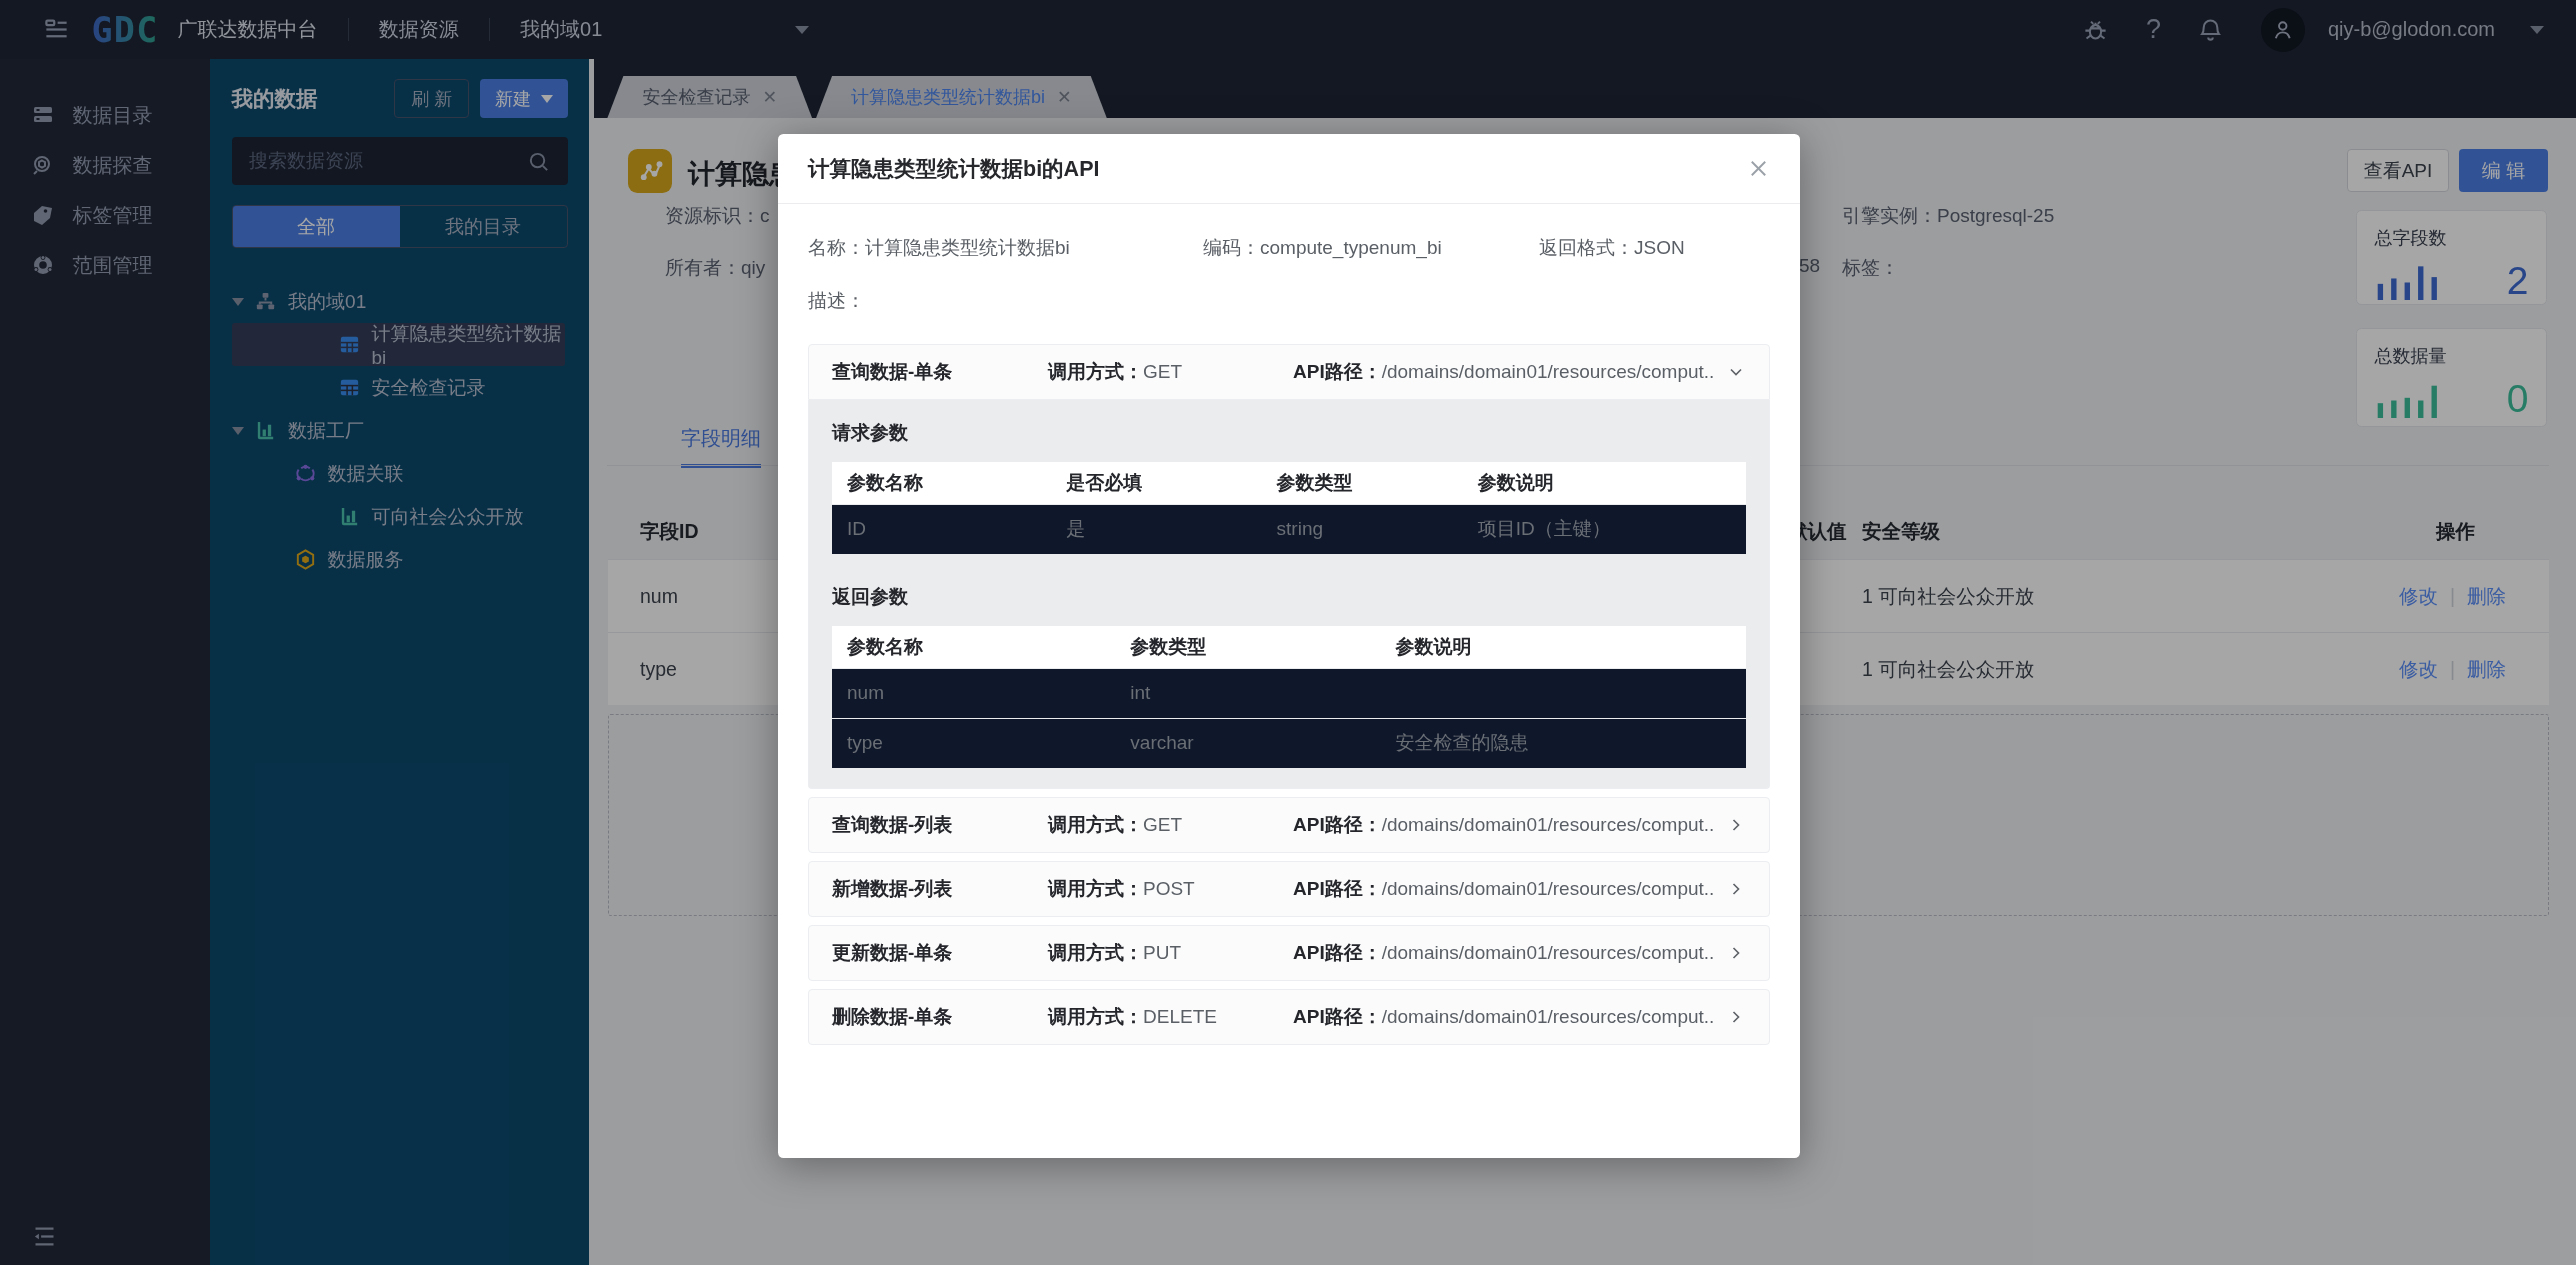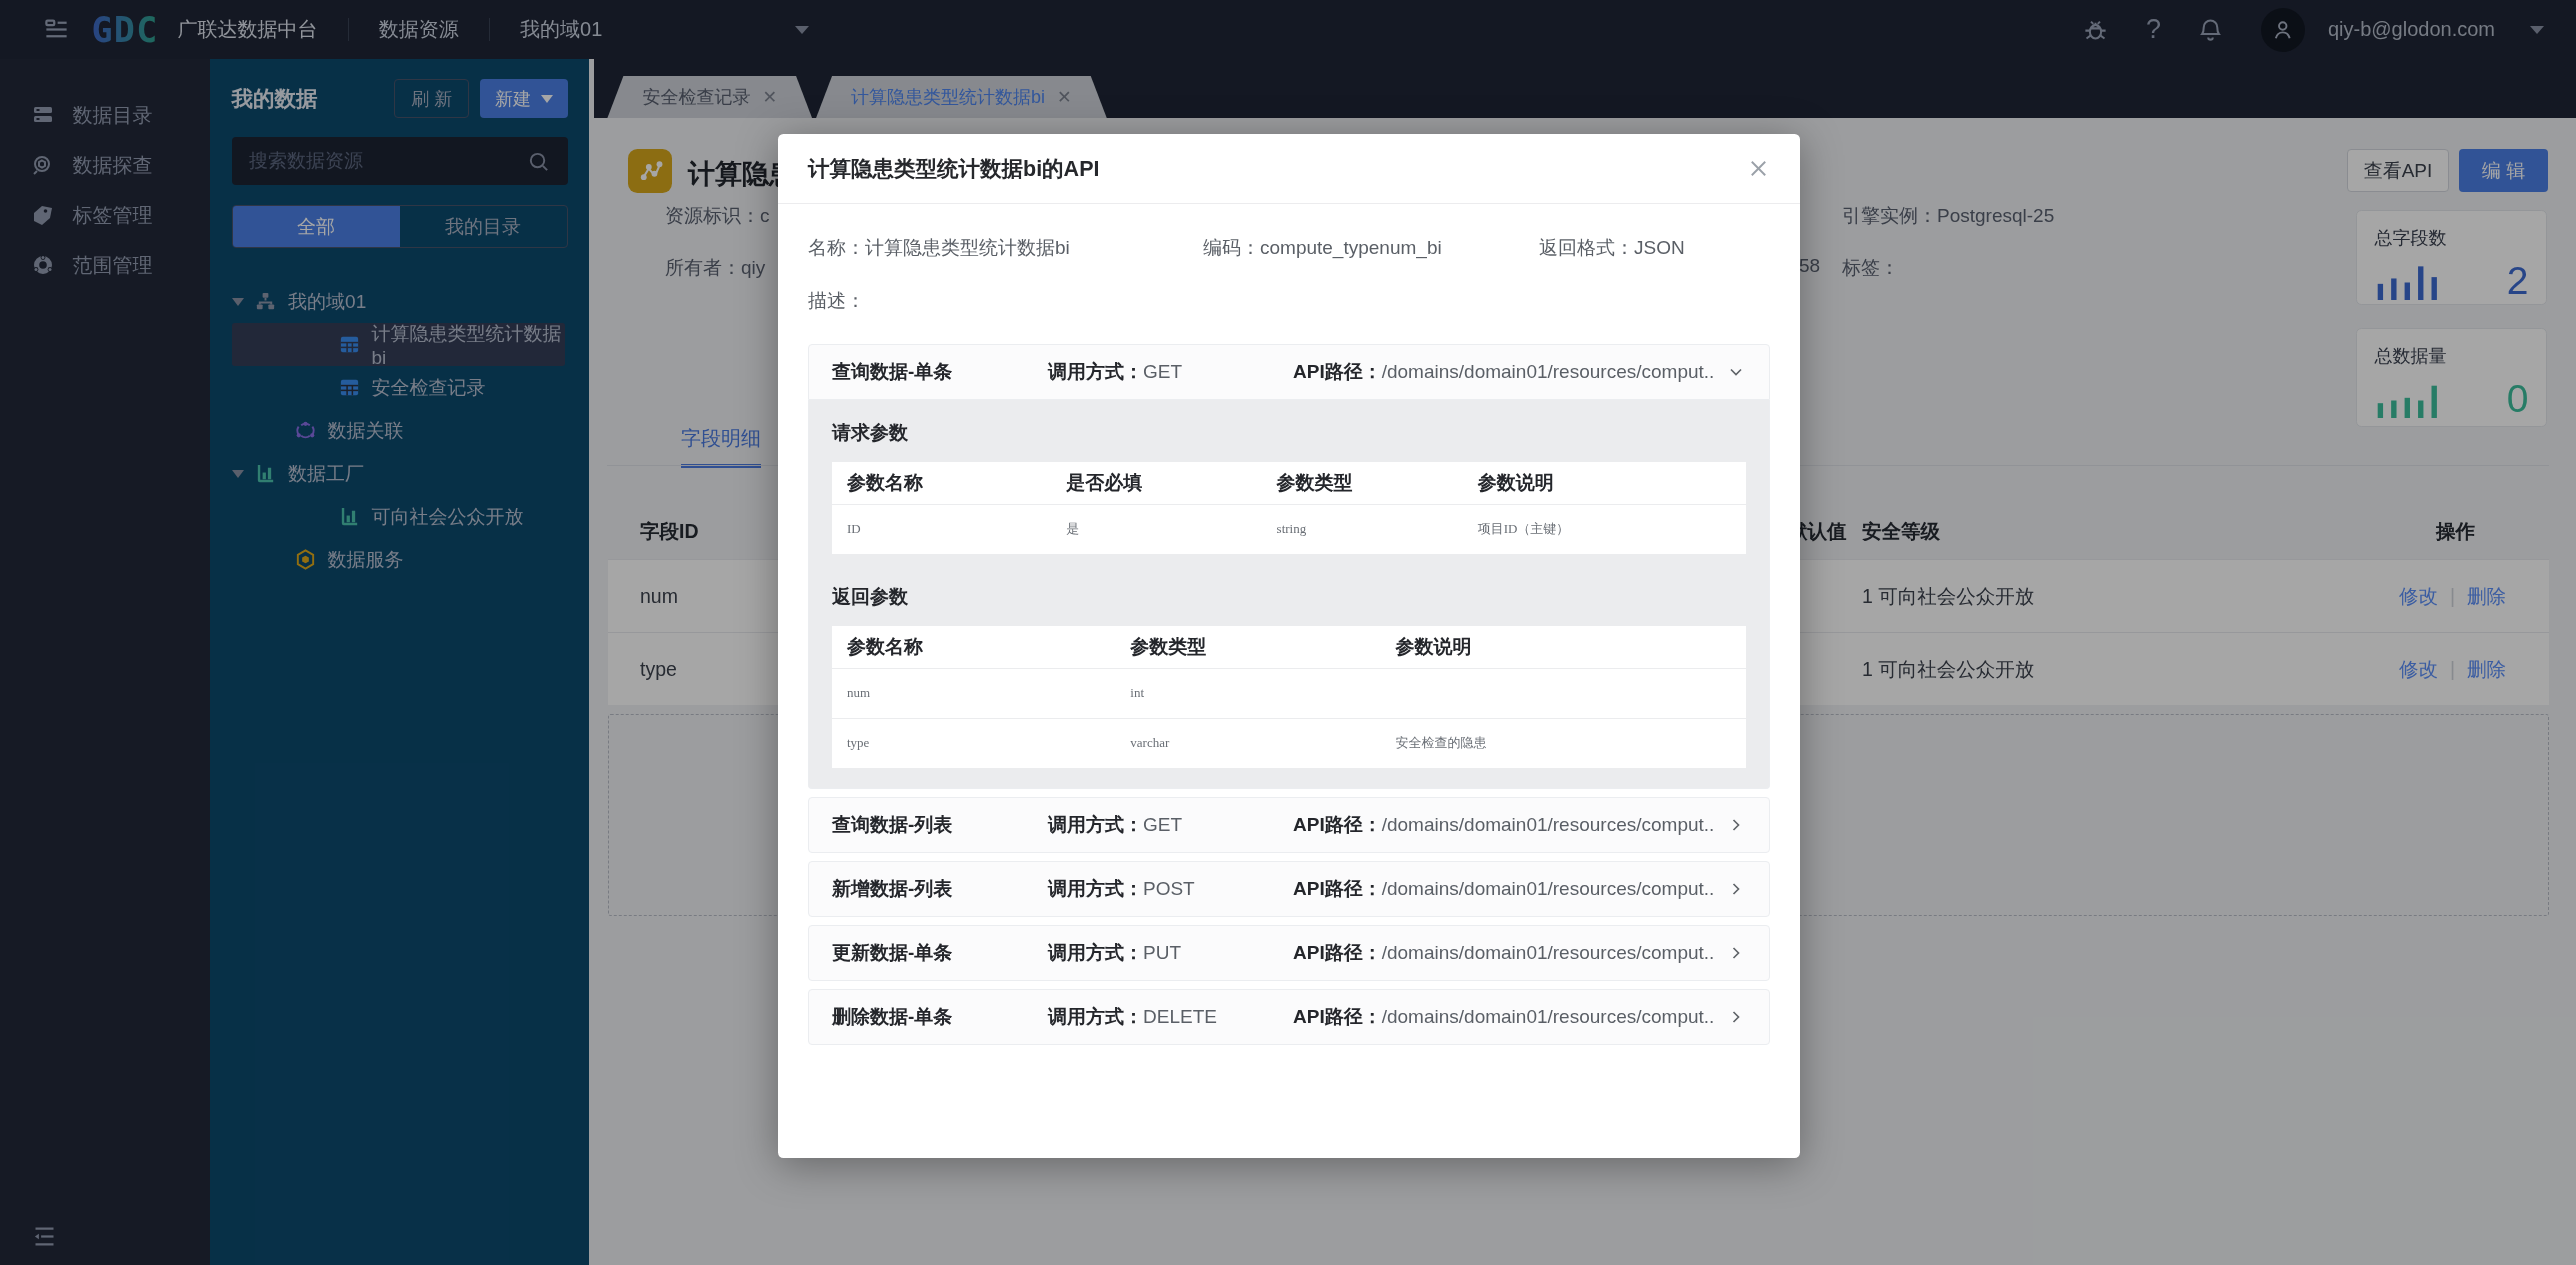--- a/index.html
+++ b/index.html
@@ -113,21 +113,21 @@
   .acc-head.attached { border-radius:4px 4px 0 0; }
   .acc-name { width:216px; font-size:19px; font-weight:bold; color:#24262b; }
   .acc-method { width:245px; font-size:19px; color:#5a5f66; }
   .acc-path { flex:1; font-size:19px; color:#5a5f66; overflow:hidden; white-space:nowrap; }
   .blab { font-weight:bold; color:#24262b; }
   .acc-chevron { margin-left:13.4px; color:#5f6368; }
   .acc-panel { background:#ebecee; border:1.3px solid #ebedf0; border-top:none; border-radius:0 0 4px 4px; padding:20px 23px 20px 23px; }
   .p-title { font-size:19px; font-weight:bold; color:#24262b; }
   .ptable { width:100%; border-collapse:collapse; margin-top:16px; }
   .ptable th { background:#ffffff; height:42px; text-align:left; font-size:19px; color:#24262b; padding-left:15px; font-weight:bold; }
-  .ptable td { background:#ffffff; height:50px; font-size:13px; color:#6a6f76; padding-left:15px;font-family:Liberation Serif, serif; }
+  .ptable td { background:#0f172a; height:50px; font-size:19px; color:#6a6f76; padding-left:15px; }
   .ptable tr + tr td { border-top:1.3px solid #ebecee; }
   .mt44 { margin-top:30px; }
   .acc-item { margin-top:8px; }
 </style>
 </head>
 <body>
 
 <div class="topbar">
   <div class="menu-btn">
     <svg width="27" height="27" viewBox="0 0 24 24" fill="none" stroke="#9aa3b8" stroke-width="2">
@@ -269,38 +269,38 @@
         <rect x="3" y="4" width="18" height="16" rx="2"></rect>
         <g stroke="#2a3243" stroke-width="1.6">
             <line x1="3" y1="10" x2="21" y2="10"></line>
             <line x1="3" y1="15" x2="21" y2="15"></line>
             <line x1="9.5" y1="10" x2="9.5" y2="20"></line>
             <line x1="15" y1="10" x2="15" y2="20"></line>
           </g>
       </svg>
       <span>安全检查记录</span>
     </div>
+    <div class="tree-row lv1" style="margin-left:-38px; padding-left:0;">
+      <span class="tree-caret" style="margin-left:38px;"></span>
+      <svg class="tree-ico" width="23" height="23" viewBox="0 0 24 24" fill="#4cc4ae">
+        <path d="M4 3v16a2 2 0 0 0 2 2h14v-2.5H6.5V3z"></path>
+        <rect x="9" y="11" width="3.4" height="7"></rect>
+          <rect x="14.5" y="6" width="3.4" height="12"></rect>
+      </svg>
+      <span>数据工厂</span>
+    </div>
     <div class="tree-row lv1">
       <span class="caret-space"></span>
       <svg class="tree-ico" width="23" height="23" viewBox="0 0 24 24" fill="none" stroke="#8a6fe8" stroke-width="2">
         <path d="M7.5 6.5a7 7 0 0 1 9 0M4.8 16a7 7 0 0 1 0-8M19.2 8a7 7 0 0 1 0 8M7.5 17.5a7 7 0 0 0 9 0"></path>
         <circle cx="12" cy="5" r="2.2" fill="#8a6fe8" stroke="none"></circle>
           <circle cx="5" cy="17" r="2.2" fill="#8a6fe8" stroke="none"></circle>
           <circle cx="19" cy="17" r="2.2" fill="#8a6fe8" stroke="none"></circle>
       </svg>
       <span>数据关联</span>
-    </div>
-    <div class="tree-row lv1" style="margin-left:-38px; padding-left:0;">
-      <span class="tree-caret" style="margin-left:38px;"></span>
-      <svg class="tree-ico" width="23" height="23" viewBox="0 0 24 24" fill="#4cc4ae">
-        <path d="M4 3v16a2 2 0 0 0 2 2h14v-2.5H6.5V3z"></path>
-        <rect x="9" y="11" width="3.4" height="7"></rect>
-          <rect x="14.5" y="6" width="3.4" height="12"></rect>
-      </svg>
-      <span>数据工厂</span>
     </div>
     <div class="tree-row lv2">
       <span class="caret-space"></span>
       <svg class="tree-ico" width="23" height="23" viewBox="0 0 24 24" fill="#4cc4ae">
         <path d="M4 3v16a2 2 0 0 0 2 2h14v-2.5H6.5V3z"></path>
         <rect x="9" y="11" width="3.4" height="7"></rect>
           <rect x="14.5" y="6" width="3.4" height="12"></rect>
       </svg>
       <span>可向社会公众开放</span>
     </div>

